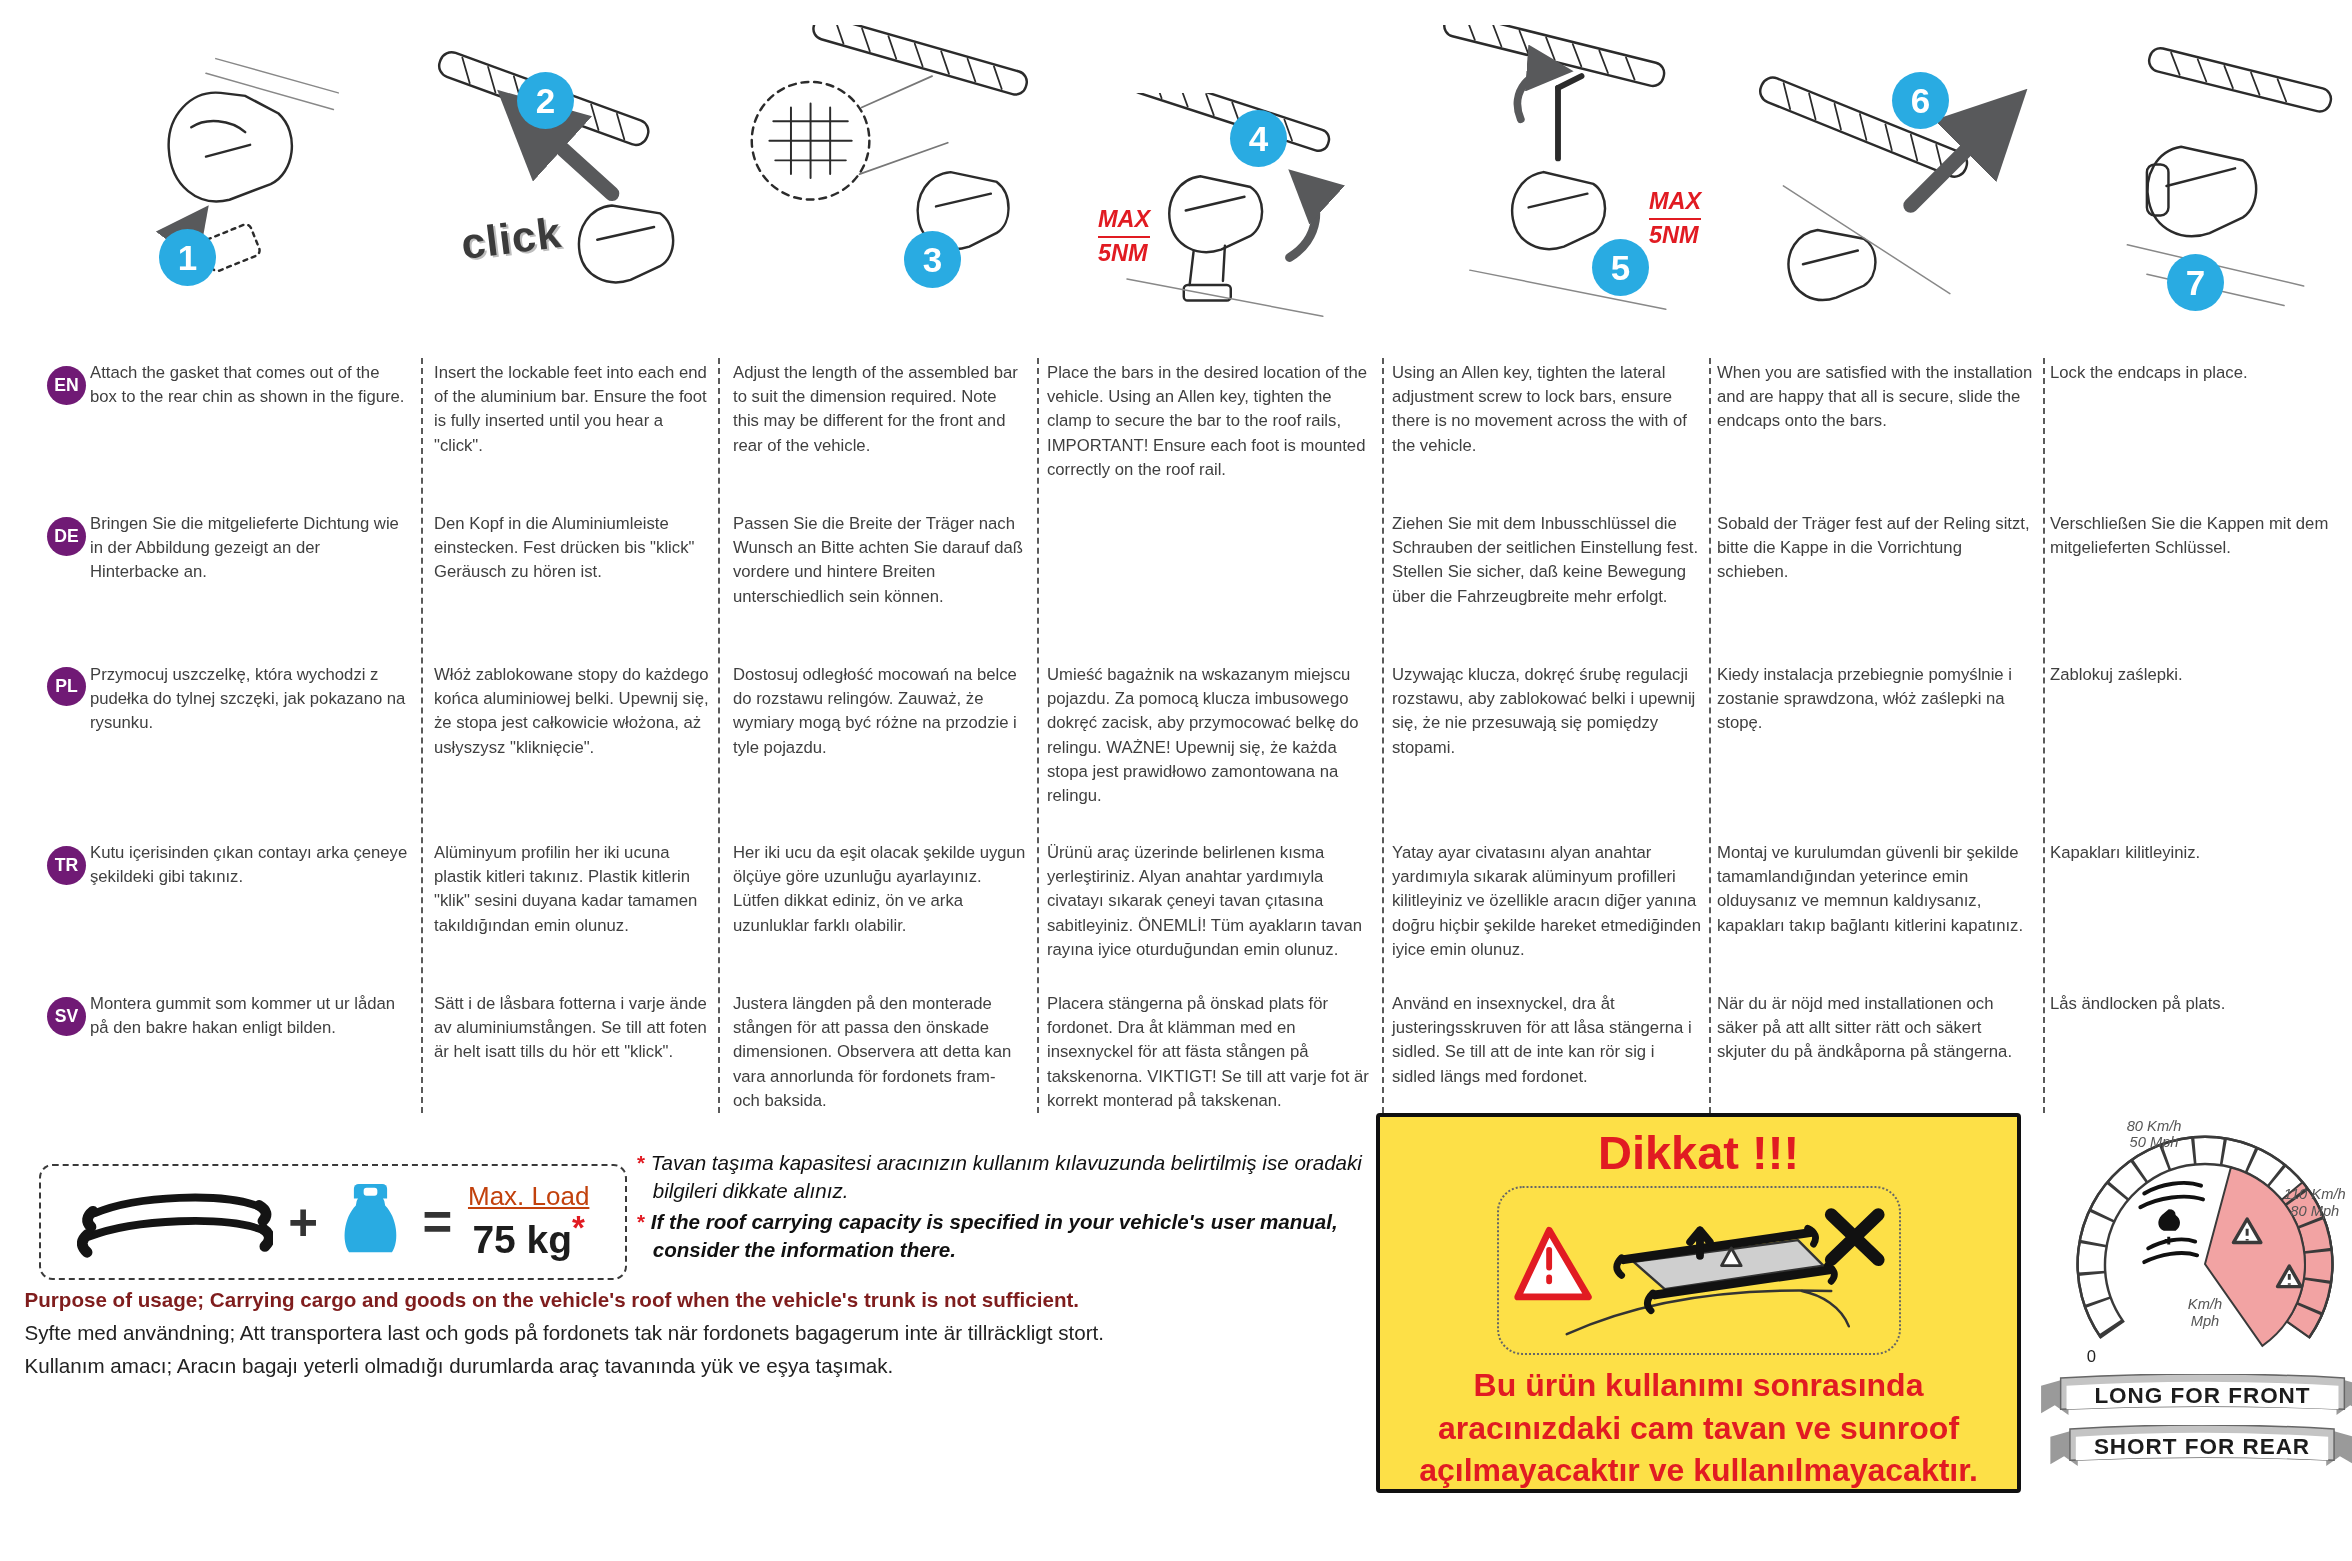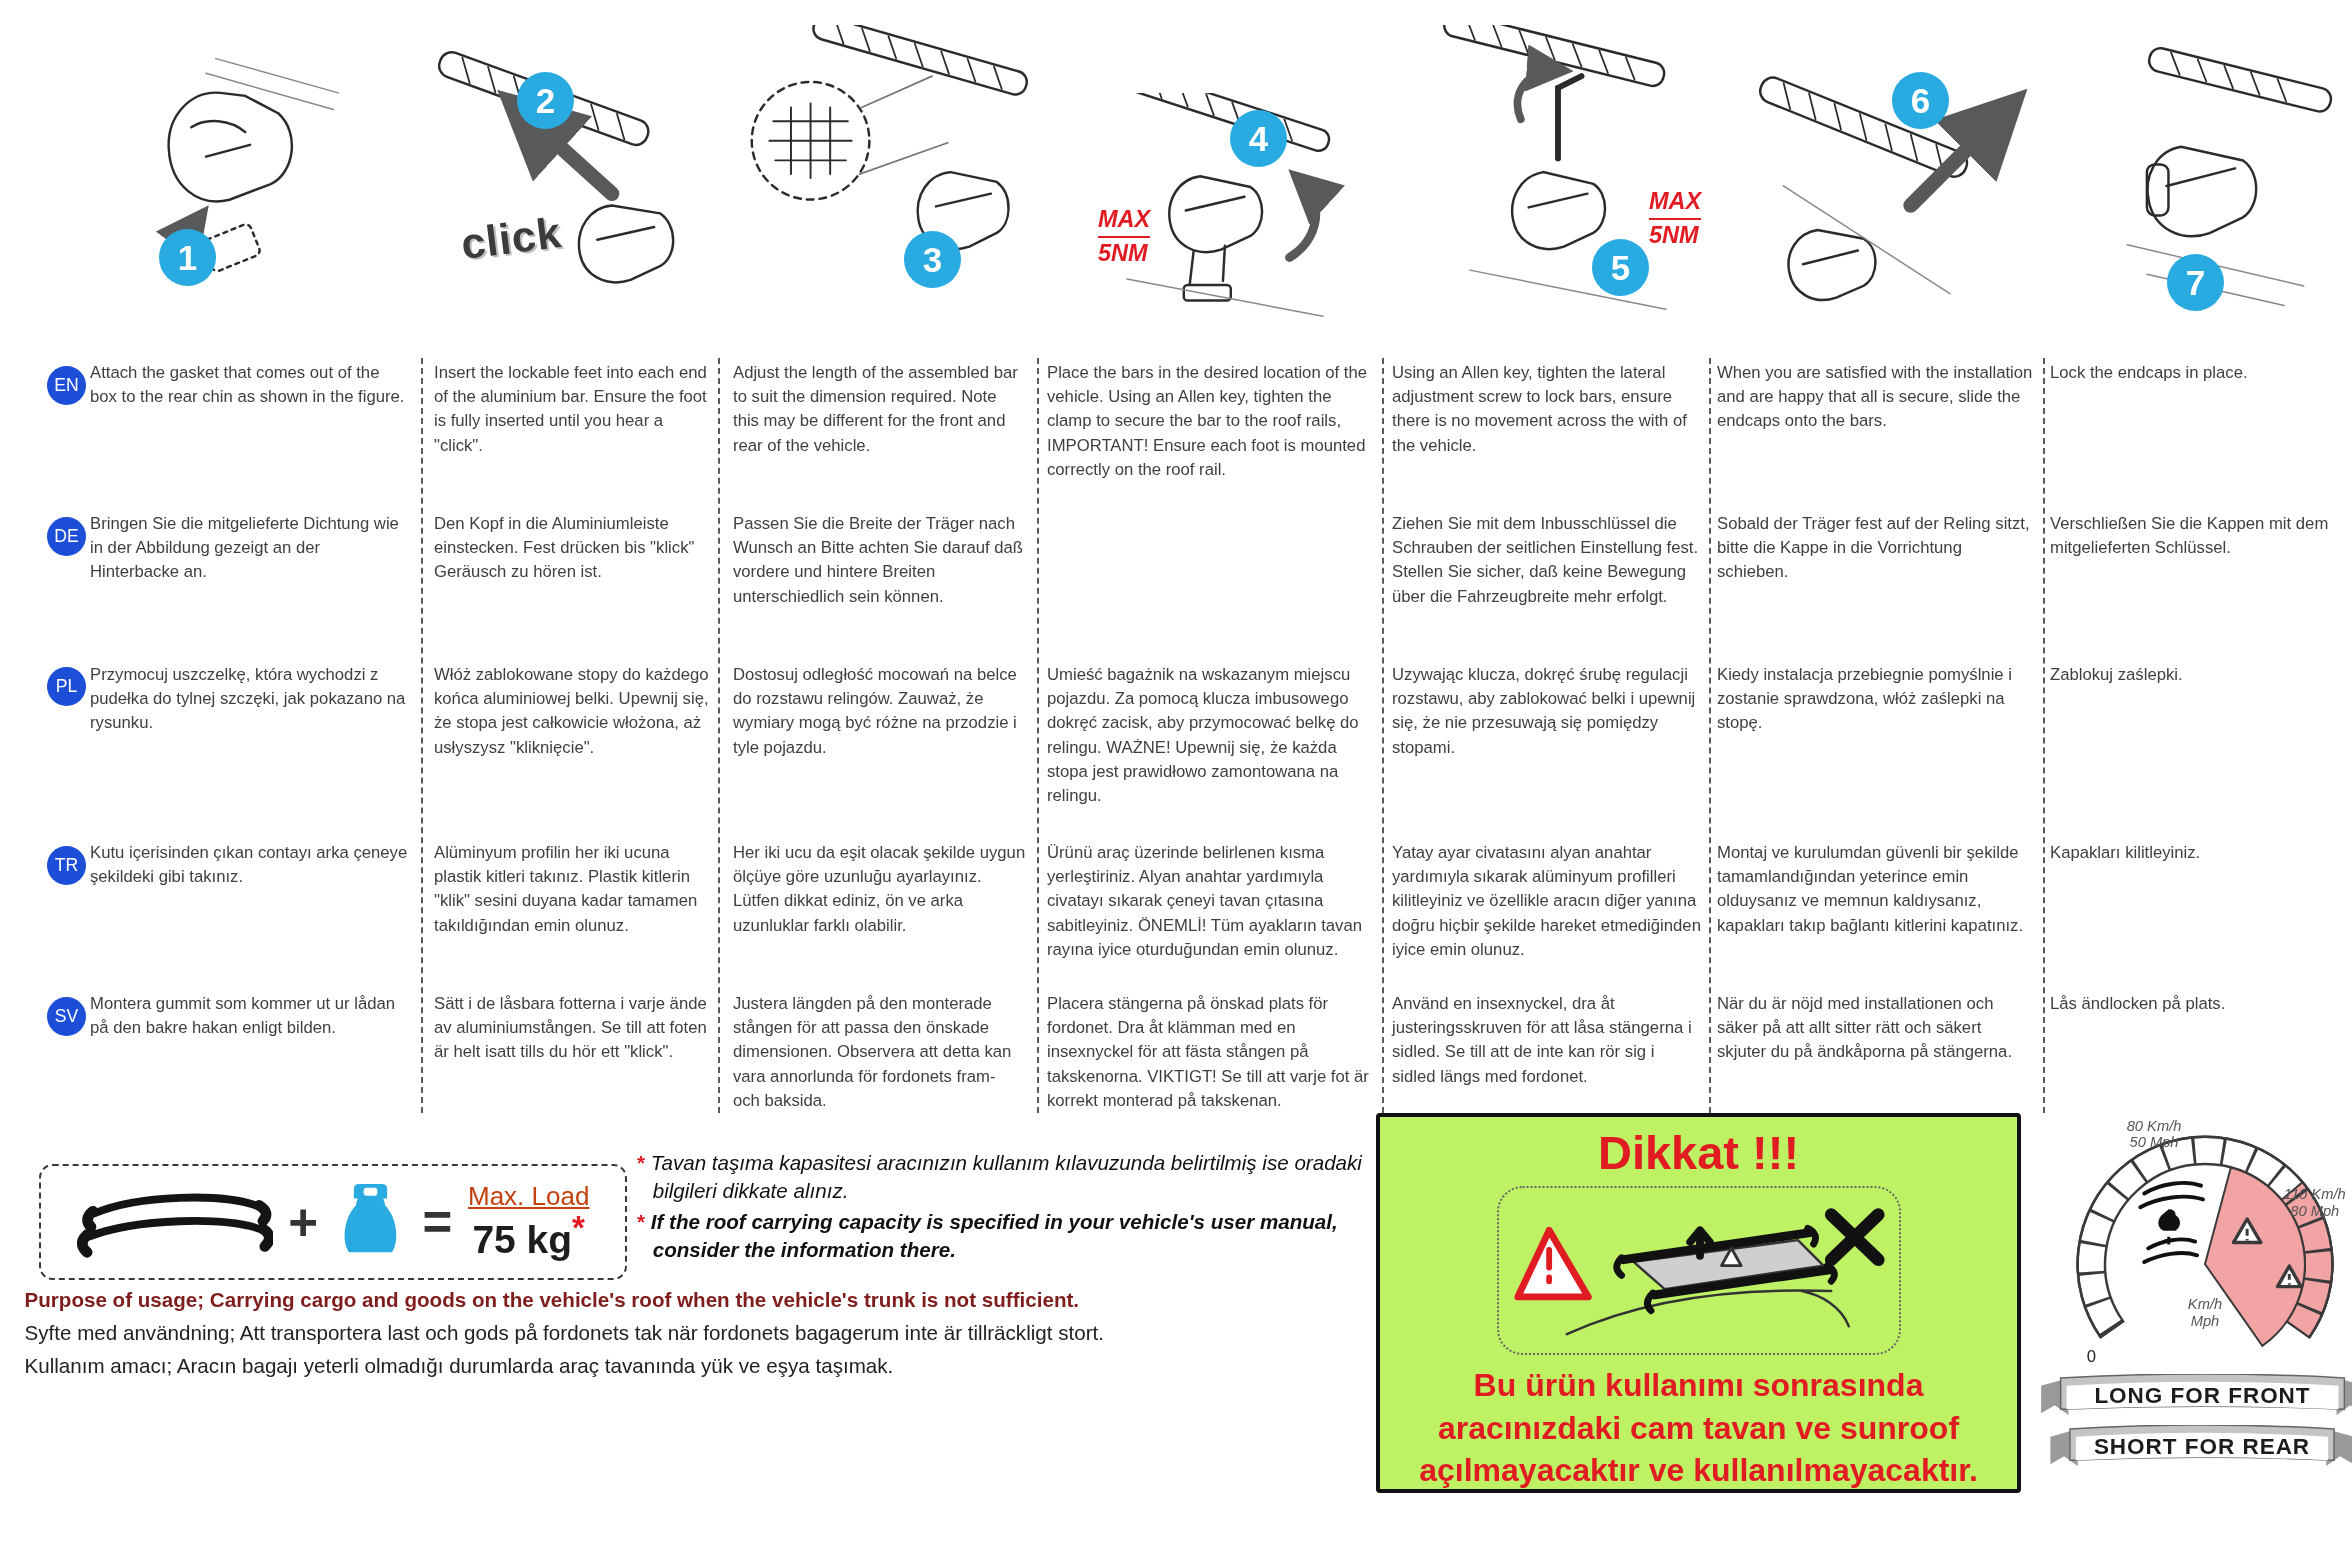--- a/index.html
+++ b/index.html
@@ -11,22 +11,22 @@
   .stepnum{position:absolute;width:57px;height:57px;border-radius:50%;background:#29abe2;
            color:#fff;font-weight:bold;font-size:35px;display:flex;align-items:center;
            justify-content:center;z-index:5;}
   .click-word{position:absolute;font-weight:800;font-size:43px;color:#3b3b3b;
               transform:rotate(-7deg);letter-spacing:1px;text-shadow:2px 2px 0 #bdbdbd;z-index:4;}
   .max-note{position:absolute;color:#e11b22;font-weight:bold;font-style:italic;
             font-size:23.5px;line-height:1.3;z-index:4;}
   .max-note .l1{border-bottom:2px solid #e11b22;padding-bottom:1px;}
 
   
-  .badge{position:absolute;left:47px;width:39px;height:39px;border-radius:50%;background:#1d4ed8;
-         color:#fff;font-weight:normal;font-size:17.6px;display:flex;align-items:center;justify-content:center;}
+  .badge{position:absolute;left:47px;width:39px;height:39px;border-radius:50%;background:#701a75;
+         color:#fff;font-weight:bold;font-size:17.6px;display:flex;align-items:center;justify-content:center;}
   .vdiv{position:absolute;top:358px;height:755px;width:0;border-left:2px dashed #5a5a5a;}
   .cell{position:absolute;text-align:left;font-size:16.7px;line-height:1.45;color:#3f3f3f;}
   .c1{left:90px;width:320px;}
   .c2{left:434px;width:276px;}
   .c3{left:733px;width:294px;}
   .c4{left:1047px;width:323px;}
   .c5{left:1392px;width:310px;}
   .c6{left:1717px;width:316px;}
   .c7{left:2050px;width:292px;}
   .rEN{top:361px;} .rDE{top:512px;} .rPL{top:663px;} .rTR{top:841px;} .rSV{top:992px;}
@@ -47,21 +47,21 @@
   .notes p{margin:0 0 2px 0;line-height:1.38;text-indent:-15.7px;padding-left:15.7px;}
   .notes .ast{color:#e11b22;font-style:normal;font-weight:800;}
   .notes .bold{font-weight:bold;}
 
   
   .purpose{position:absolute;left:24.5px;top:1284px;width:1333px;font-size:20.6px;line-height:1.6;color:#222;}
   .purpose .p1{font-weight:bold;color:#7f1d1d;}
 
   
   .warnbox{position:absolute;left:1376px;top:1113px;width:645px;height:380px;border:4.9px solid #101010;
-           border-radius:3.9px;box-sizing:border-box;background:#bef264;text-align:center;}
+           border-radius:3.9px;box-sizing:border-box;background:#fde047;text-align:center;}
   .warn-title{color:#e11b22;font-weight:800;font-size:47px;margin-top:7.8px;}
   .warn-illbox{margin:5.9px auto 0 auto;width:400px;height:165px;border:2.9px dotted #666;border-radius:25.5px;
                display:flex;align-items:center;justify-content:center;}
   .warn-text{color:#e11b22;font-weight:800;font-size:32px;line-height:1.32;margin-top:9.8px;}
 
   
   .gauge{position:absolute;left:2058px;top:1117px;}
   .banner{position:absolute;}
   .banner text{font-weight:bold;font-size:23px;letter-spacing:1px;fill:#1c1c1c;
                font-family:"Liberation Sans",sans-serif;}

